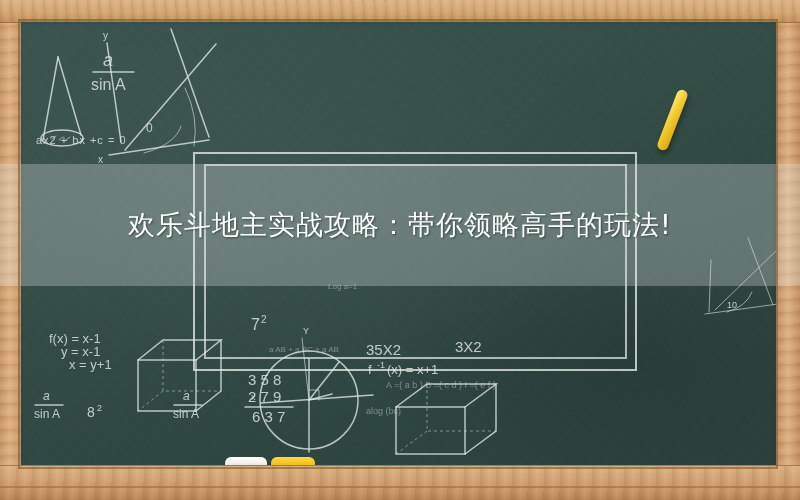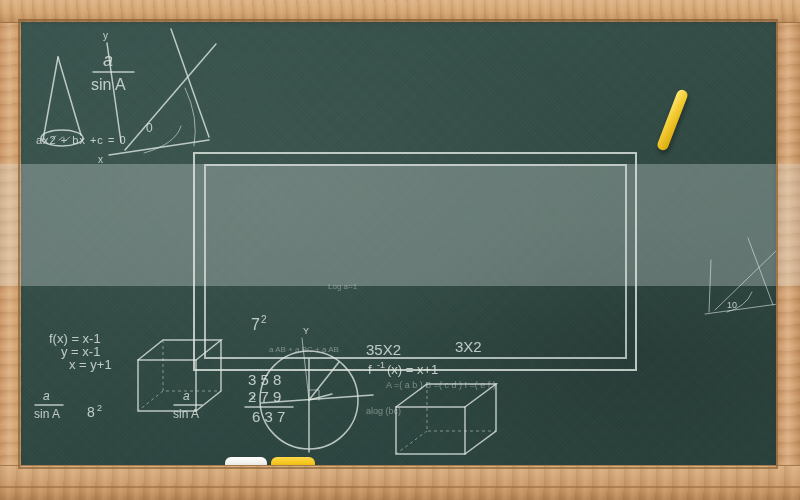--- a/index.html
+++ b/index.html
@@ -347,19 +347,22 @@
     <div class="rect-outer"></div>
     <div class="rect-inner"></div>
 
     <div class="chalk-float"></div>
 
     <div class="chalk-white"></div>
     <div class="chalk-yellow"></div>
   </div>
 
   <div class="band"></div>
+  <div class="title-wrap">
+    <div class="title">欢乐斗地主实战攻略：带你领略高手的玩法!</div>
+  </div>
 
   <div class="frame-edge-bottom">
     <div class="tray-lip"></div>
   </div>
 
   <div class="frame-inner-bevel"></div>
 </div>
 
 </body></html>

